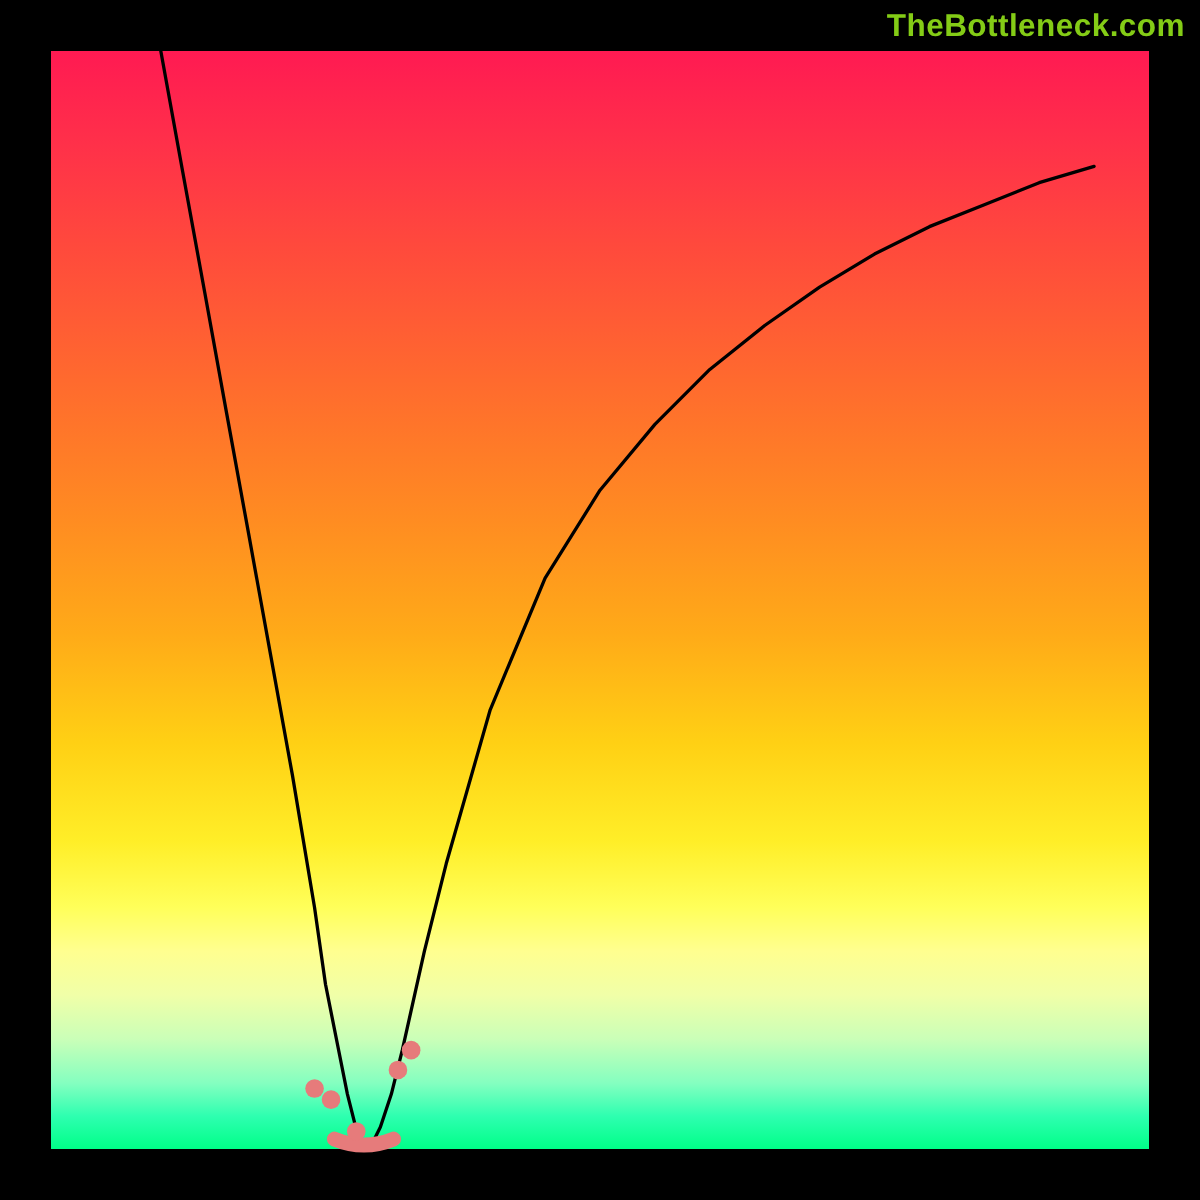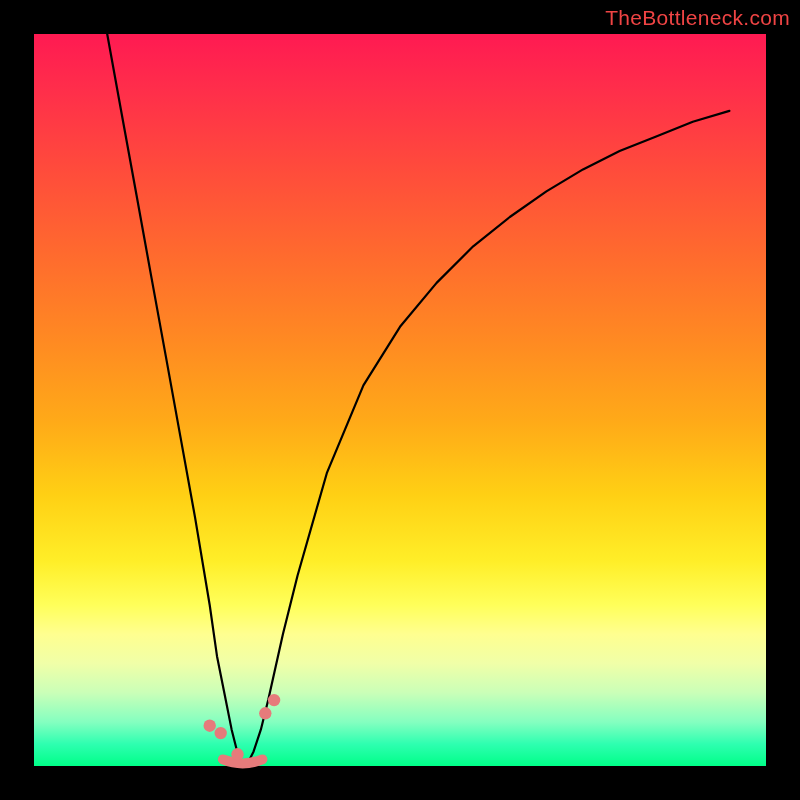--- a/index.html
+++ b/index.html
@@ -43,24 +43,24 @@
       #caffb8 90%,
       #84ffc0 94%,
       #2effb0 97%,
       #00ff88 100%
     );
   }
   .watermark {
     position: absolute;
     top: 6px;
     right: 10px;
-    color: #ef4444;
+    color: #84cc16;
     font-size: 21px;
     letter-spacing: 0.3px;
-    font-weight: 400;
+    font-weight: 700;
   }
   .curve-svg {
     position: absolute;
     left: 34px;
     top: 34px;
     width: 732px;
     height: 732px;
     overflow: visible;
   }
   .curve {

